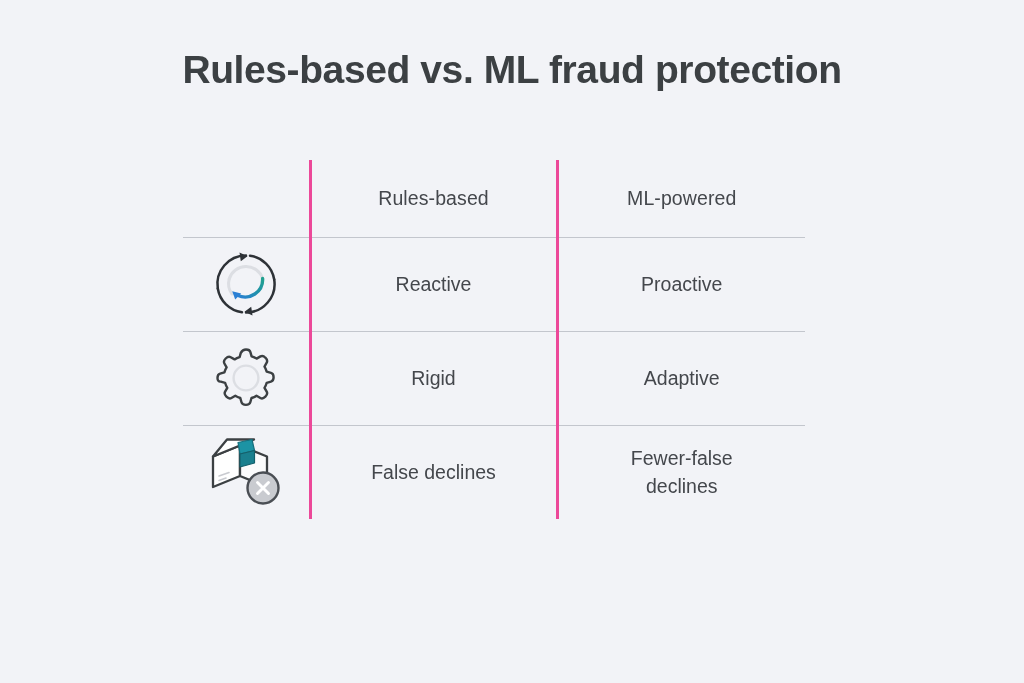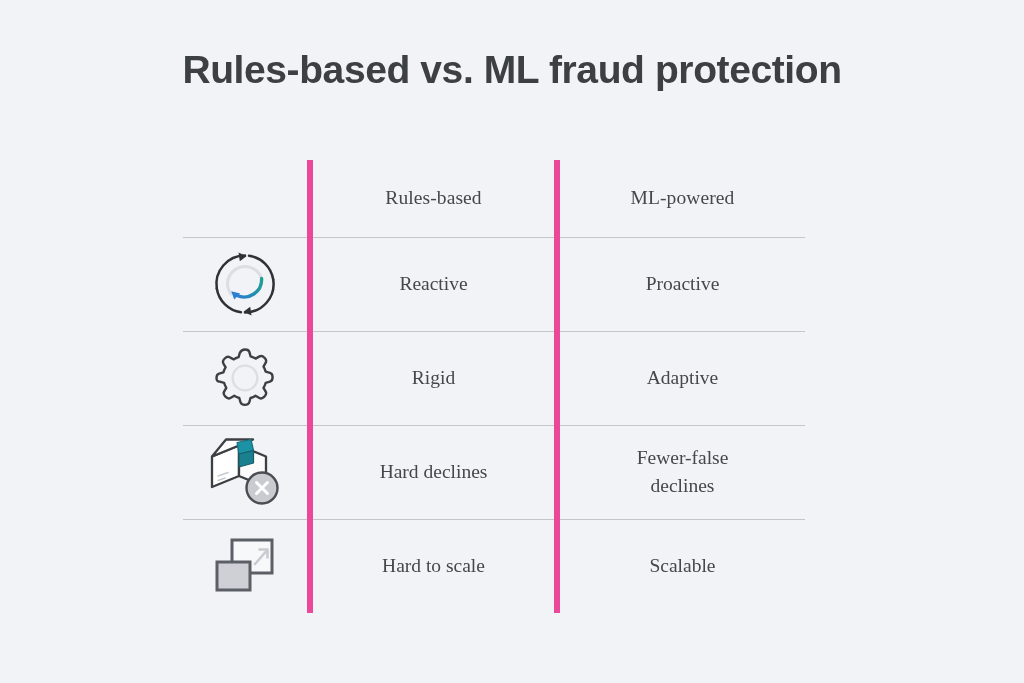--- a/index.html
+++ b/index.html
@@ -46,21 +46,21 @@
     line-height:1.45;
     font-weight:normal;
   }
 
   
   .col-icon  { width:127px; }
   .col-rules { width:247px; }
   .col-ml    { width:248px; }
 
   
-  .vline-l { border-left:6px solid #ec4899;font-family:Liberation Serif, serif; }
+  .vline-l { border-left:3px solid #ec4899; }
 
   
   .row-div td { border-top:1px solid #c3c6cd; }
 
   
   .hdr-row td {
     height:77px;
     font-size:20px;
     font-weight:bold;
     color:#3f4247;
@@ -184,41 +184,24 @@
               <path d="M33 18 L47.5 14.5 L47.5 27 L33 31 Z" fill="#1a7f8e" stroke="#145f6b" stroke-width="1.2" stroke-linejoin="round"></path>
 
               <path d="M12 40 L22 36.5" stroke="#c9cbd0" stroke-width="1.6" stroke-linecap="round"></path>
               <path d="M12 44.5 L19 42" stroke="#c9cbd0" stroke-width="1.6" stroke-linecap="round"></path>
 
               <circle cx="56" cy="52" r="15.5" fill="#c9cbd0" stroke="#4a4e54" stroke-width="2.4"></circle>
               <path d="M50.5 46.5 L61.5 57.5 M61.5 46.5 L50.5 57.5" stroke="#ffffff" stroke-width="2.9" stroke-linecap="round"></path>
             </svg>
           </div>
         </td>
-        <td class="vline-l">Hard declines</td>
+        <td class="vline-l">False declines</td>
         <td class="vline-l two-line">
           <span>Fewer-false</span><br>
           <span>declines</span>
         </td>
       </tr>
 
-      <tr class="body-row row-div">
-        <td class="icon-cell">
-          <div class="icon-wrap">
-            <svg width="68" height="64" viewBox="0 0 68 64">
-
-              <rect x="21" y="6" width="40" height="33" fill="#f7f8fa" stroke="#5b5f66" stroke-width="3"></rect>
-
-              <path d="M44 30 L55 17.5" stroke="#c9cbd0" stroke-width="2.6" stroke-linecap="round"></path>
-              <path d="M48.5 15.5 L56.5 15.5 L56.5 23.5" fill="none" stroke="#c9cbd0" stroke-width="2.6" stroke-linecap="round" stroke-linejoin="round"></path>
-
-              <rect x="6" y="28" width="33" height="28" fill="#ced0d6" stroke="#5b5f66" stroke-width="3"></rect>
-            </svg>
-          </div>
-        </td>
-        <td class="vline-l">Hard to scale</td>
-        <td class="vline-l">Scalable</td>
-      </tr>
 
     </tbody>
   </table>
 
 </div>
 
 </body></html>

